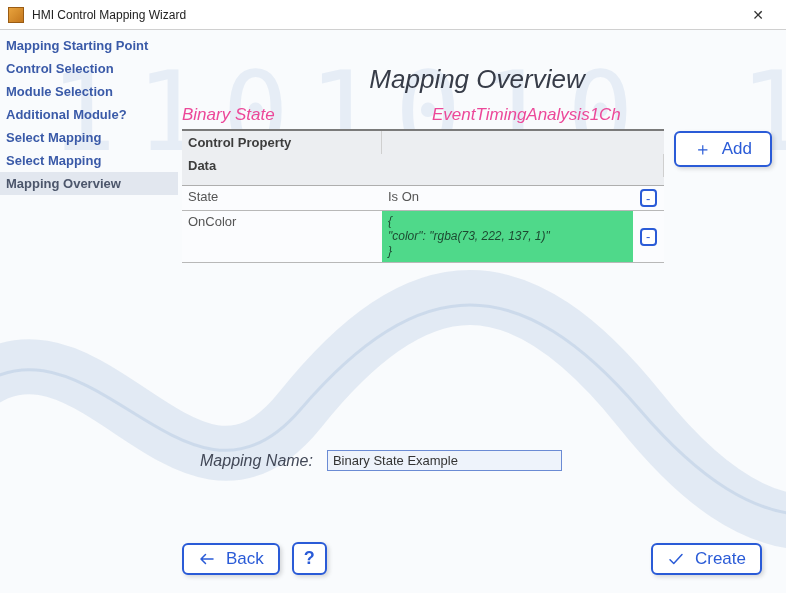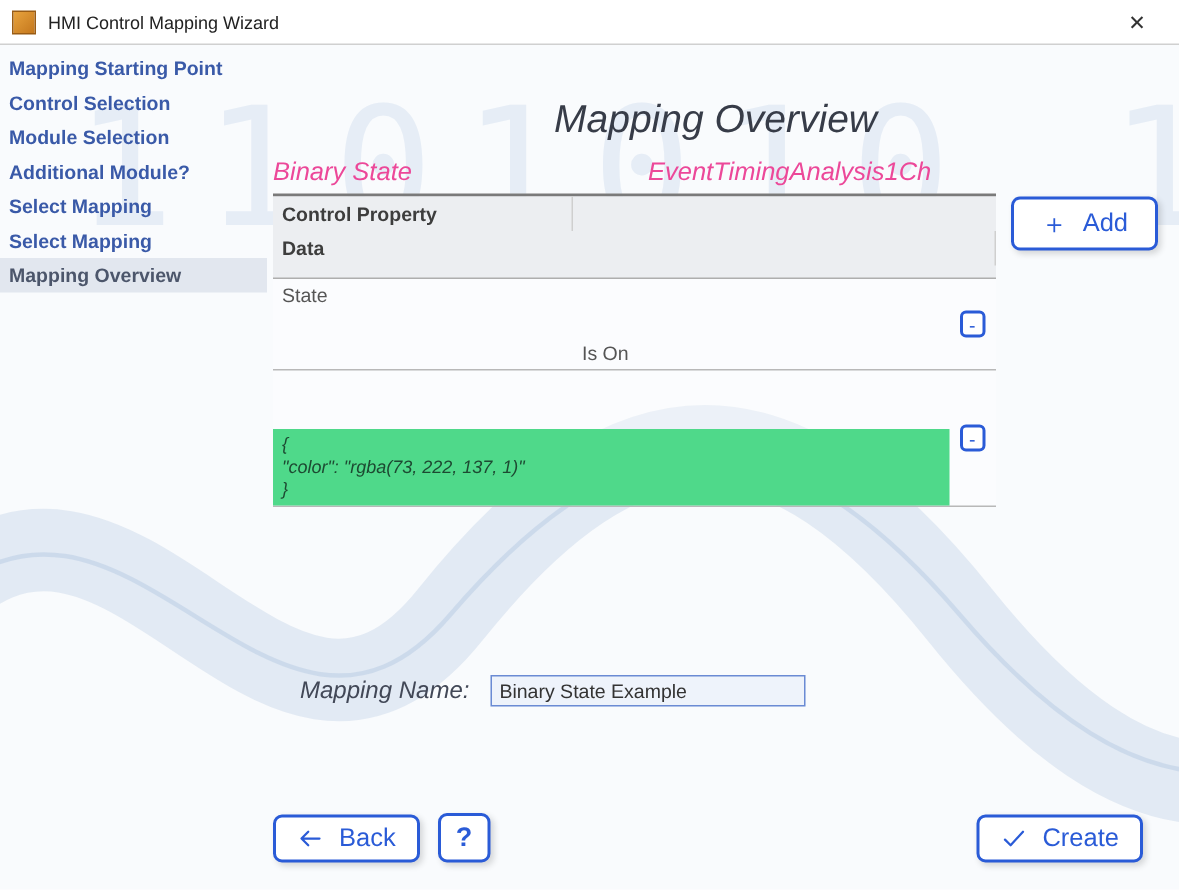--- a/index.html
+++ b/index.html
@@ -122,21 +122,21 @@
     display: flex;
     border-bottom: 1px solid #b8b8b8;
     align-items: stretch;
   }
   .table .cell {
     padding: 3px 6px;
     color: #555;
     border-right: 1px solid rgba(0,0,0,0);
   }
   .cell-prop { width: 200px; }
-  .cell-data { flex: 1; position: relative; margin-top: 39px; }
+  .cell-data { flex: 1; position: relative; }
   .cell-act  { width: 30px; display:flex; align-items:center; justify-content:center; }
   .oncolor-box {
     background: #4fd98a;
     padding: 3px 6px;
     font-style: italic;
     color: #1d4a32;
     line-height: 1.25;
     font-size: 12px;
     margin: -3px -6px;
     min-height: 44px;
@@ -172,21 +172,21 @@
     gap: 14px;
     margin-top: auto;
     padding: 20px 0 10px 18px;
   }
   .mapping-name-row label {
     font-size: 16px;
     font-style: italic;
     color: #424857;
   }
   .mapping-name-row input {
-    width: 210px;
+    width: 235px;
     padding: 2px 5px;
     border: 1px solid #6b8bd4;
     background: #eef3fb;
     color: #333;
     font-size: 13px;
   }
   .footer {
     display: flex;
     align-items: center;
     gap: 12px;
@@ -256,20 +256,21 @@
           </div>
           <div id="table-rows">
               <div class="row">
                 <div class="cell cell-prop">State</div>
                 <div class="cell cell-data">Is On</div>
                 <div class="cell cell-act">
                   <div class="minus-btn">-</div>
                 </div>
               </div>
               <div class="row">
+                <div class="cell cell-prop">OnColor</div>
                 <div class="cell cell-data">
                   <div class="oncolor-box" style="white-space: pre-line;">{
   "color": "rgba(73, 222, 137, 1)"
 }</div>
                 </div>
                 <div class="cell cell-act">
                   <div class="minus-btn">-</div>
                 </div>
               </div>
             </div>

